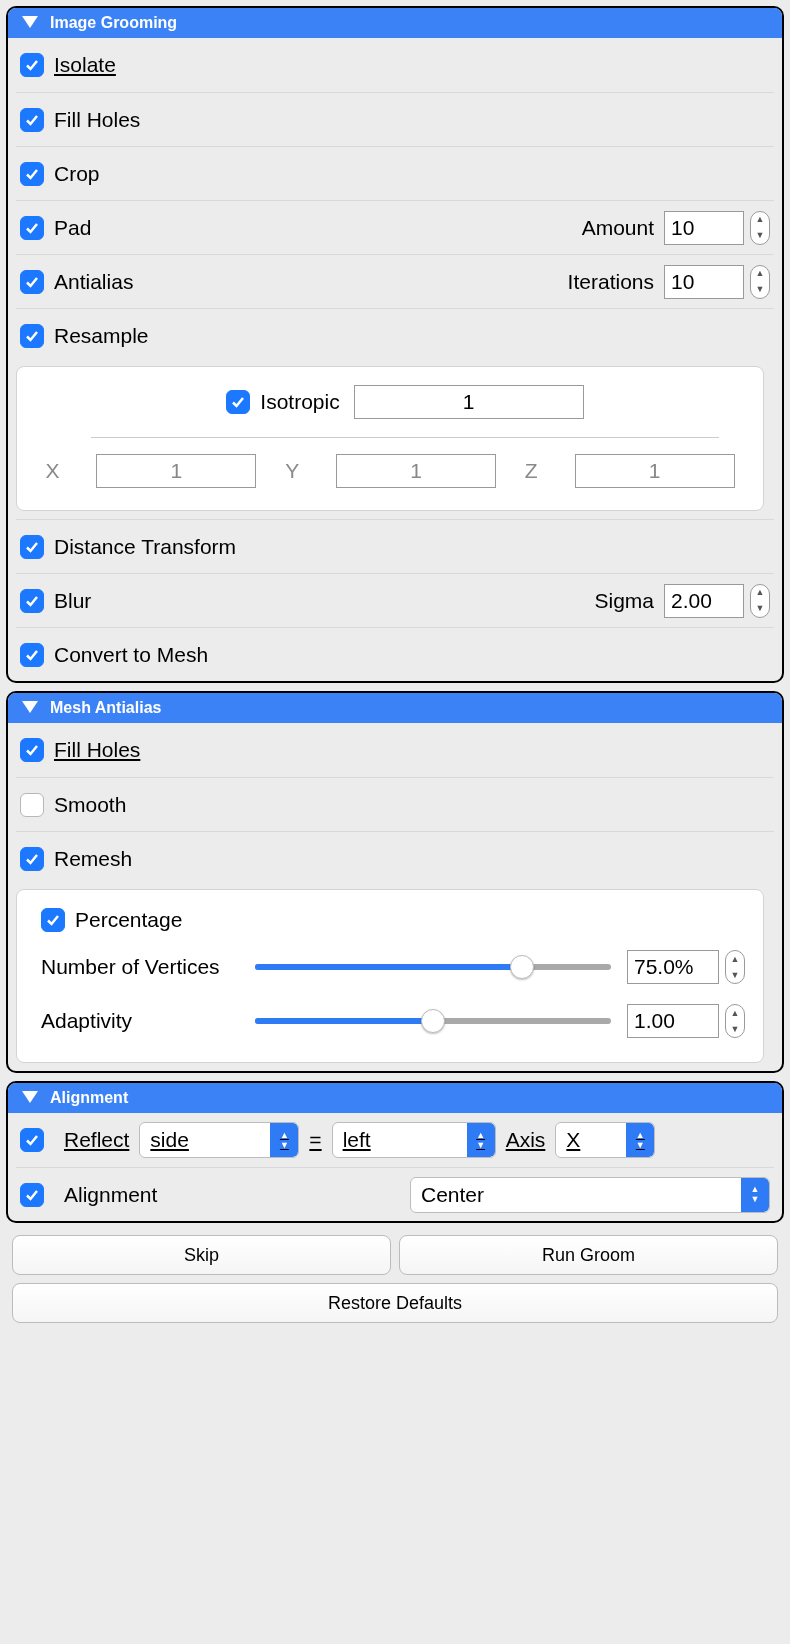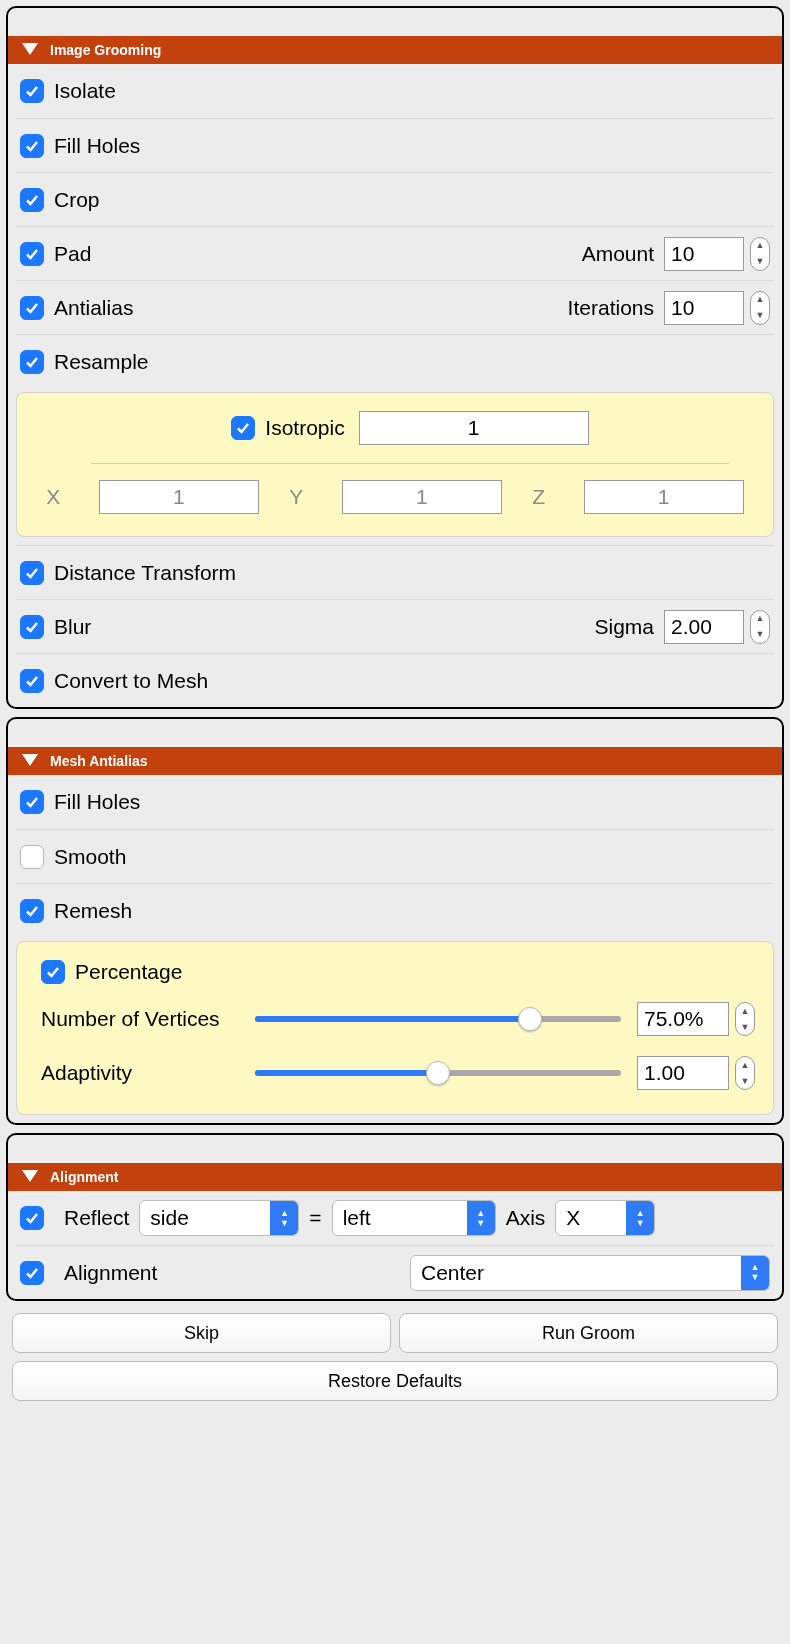--- a/index.html
+++ b/index.html
@@ -12,43 +12,42 @@
   }
   .root { width: 790px; padding: 6px; }
   .panel {
     border: 2px solid #000;
     border-radius: 10px;
     margin-bottom: 8px;
     background: #ececec;
     overflow: hidden;
   }
   .panel-header {
-    background: #c2410c;
+    background: #3b82f6;
     color: #fff;
     font-weight: 700;
     display: flex;
     align-items: center;
     padding: 6px 10px 6px 14px;
-    font-size: 14px;
-    margin-top: 28px;
+    font-size: 16px;
   }
   .panel-header .tri {
     margin-right: 12px;
     display: inline-flex;
   }
   .panel-body { padding: 0 8px; }
 
   .row {
     display: flex;
     align-items: center;
     min-height: 54px;
     padding: 6px 4px;
     border-top: 1px solid #d9d9d9;
   }
-  .row:first-child { border-top: none; }
+  .row:first-child { border-top: none; text-decoration: underline; }
   .row .label { flex: 1; }
   .row .rlabel { margin-right: 10px; }
 
   .checkbox {
     width: 24px; height: 24px;
     border-radius: 6px;
     border: 1px solid #b7b7b7;
     background: #fff;
     display: inline-flex;
     align-items: center; justify-content: center;
@@ -81,24 +80,24 @@
   }
   .stepper div {
     flex: 1;
     display: flex; align-items: center; justify-content: center;
     font-size: 9px;
     line-height: 1;
     color: #555;
   }
 
   .subpanel {
-    background: #fef9c3;
+    background: #ffffff;
     border: 1px solid #d3d3d3;
     border-radius: 8px;
-    margin: 4px 0 8px 0;
+    margin: 4px 10px 8px 0;
     padding: 10px 14px 14px 14px;
   }
   .subrow {
     display: flex;
     align-items: center;
     padding: 8px 0;
   }
   .iso-row { justify-content: center; border-bottom: 1px solid #ccc; padding-bottom: 18px; margin-bottom: 6px; margin-left: 60px; margin-right: 30px;}
   .xyz-row { justify-content: space-around; padding-top: 10px; }
   .xyz-row .axis-label { color: #8a8a8a; margin-right: 8px; }

